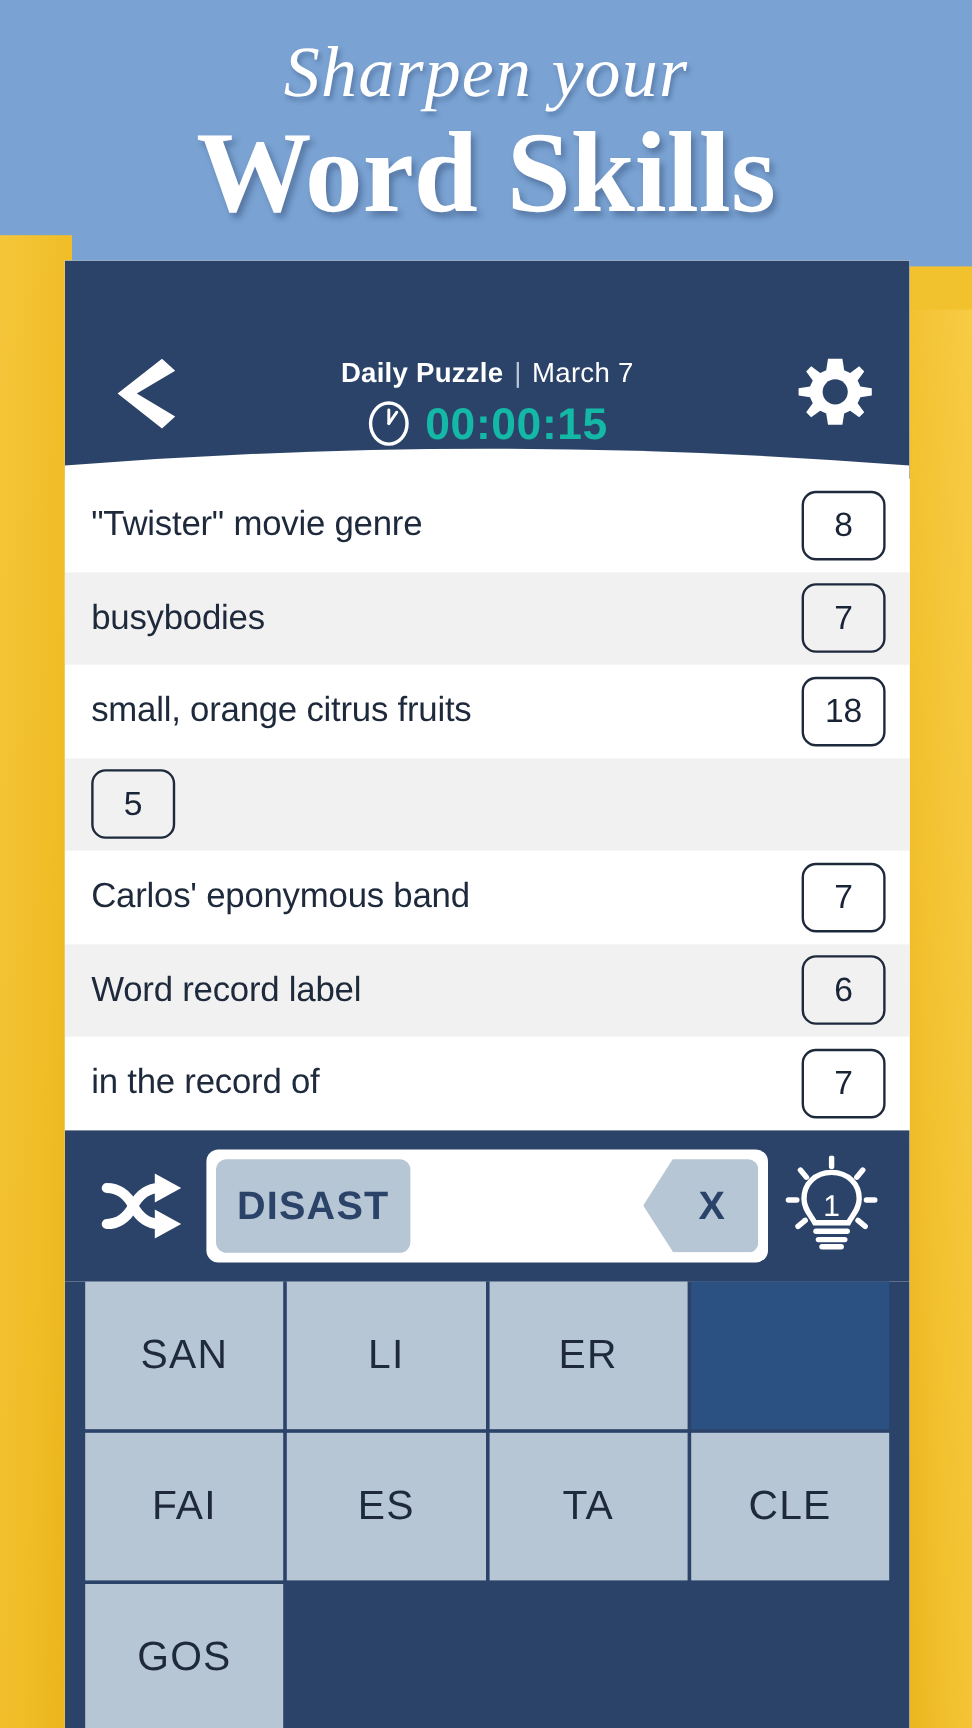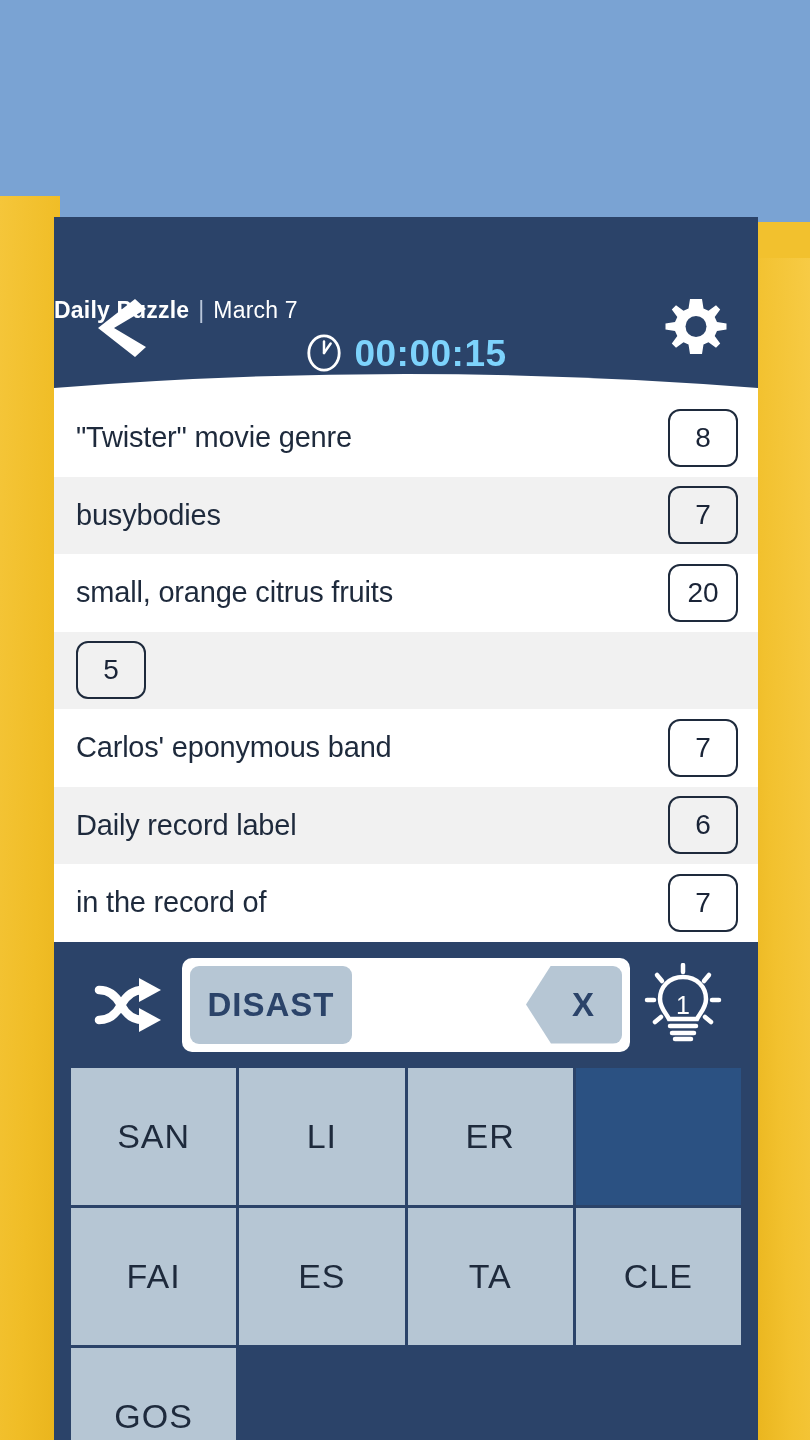--- a/index.html
+++ b/index.html
@@ -98,39 +98,40 @@
   .gear-btn {
     position:absolute; right:30px; top:78px;
     width:64px; height:64px;
     cursor:pointer;
   }
   .gear-btn svg { width:64px; height:64px; display:block; }
 
   .header-center {
     position:absolute; left:0; top:82px;
     width:704px;
+    text-align:center;
   }
   .title-row {
     font-size:23px;
     color:#ffffff;
     line-height:1;
     white-space:nowrap;
   }
   .title-main { font-weight:bold; letter-spacing:.2px; }
   .title-sep  { color:#b9c6da; font-weight:400; margin:0 9px; }
   .title-date { font-weight:400; letter-spacing:.2px; }
 
   .timer-row {
     margin-top:12px;
     display:flex; align-items:center; justify-content:center;
     gap:11px;
   }
   .clock-icon { width:38px; height:38px; display:block; }
   .timer-text {
-    font-size:37px; font-weight:bold; color:#7dd3fc;
+    font-size:37px; font-weight:bold; color:#14b8a6;
     letter-spacing:.5px; line-height:1;
   }
 
   
   .clue-list {
     width:704px;
     background:#ffffff;
   }
   .clue-row {
     display:flex; align-items:center;
@@ -157,21 +158,21 @@
     color:#1a2437;
     background:transparent;
     flex:0 0 auto;
   }
 
   
   .answer-bar {
     width:704px; height:126px;
     background:#2b4369;
     display:flex; align-items:center;
-    padding:0 34px;
+    padding:0 24px;
     gap:12px;
   }
   .shuffle-btn {
     width:82px; height:82px;
     flex:0 0 auto;
     display:flex; align-items:center; justify-content:center;
     cursor:pointer;
   }
   .shuffle-btn svg { width:72px; height:64px; display:block; }
 
@@ -233,21 +234,21 @@
     padding:0 17px;
     height:375px;
   }
   .tile-grid {
     display:grid;
     grid-template-columns:repeat(4,1fr);
     gap:3px;
     background:#2b4369;
   }
   .tile {
-    height:137px;
+    height:123px;
     background:#b6c6d4;
     display:flex; align-items:center; justify-content:center;
     font-size:34px;
     color:#1e2a3c;
     letter-spacing:1px;
     cursor:pointer;
   }
   .tile.used {
     background:#2b5182;
     color:transparent;
@@ -257,20 +258,24 @@
 </head>
 <body>
 
 <div id="stage">
 
   <div class="promo-band"></div>
 
   <div class="yellow-left"></div>
   <div class="yellow-right"></div>
 
+  <div class="promo-text">
+    <div class="promo-line1">Sharpen your</div>
+    <div class="promo-line2">Word Skills</div>
+  </div>
 
   <div class="app">
 
     <div class="app-header">
 
       <div class="back-btn">
         <svg viewBox="0 0 70 66" xmlns="http://www.w3.org/2000/svg">
           <polygon points="47,4 58,14 26,33 58,52 47,62 10,33" fill="#ffffff"></polygon>
         </svg>
       </div>
@@ -309,31 +314,31 @@
       <div class="clue-row">
         <span class="clue-text">"Twister" movie genre</span>
         <span class="clue-badge">8</span>
       </div>
       <div class="clue-row alt">
         <span class="clue-text">busybodies</span>
         <span class="clue-badge">7</span>
       </div>
       <div class="clue-row">
         <span class="clue-text">small, orange citrus fruits</span>
-        <span class="clue-badge">20</span>
+        <span class="clue-badge">18</span>
       </div>
       <div class="clue-row alt">
         <span class="clue-badge">5</span>
       </div>
       <div class="clue-row">
         <span class="clue-text">Carlos' eponymous band</span>
         <span class="clue-badge">7</span>
       </div>
       <div class="clue-row alt">
-        <span class="clue-text">Daily record label</span>
+        <span class="clue-text">Word record label</span>
         <span class="clue-badge">6</span>
       </div>
       <div class="clue-row">
         <span class="clue-text">in the record of</span>
         <span class="clue-badge">7</span>
       </div>
     </div>
 
     <div class="answer-bar">
 

